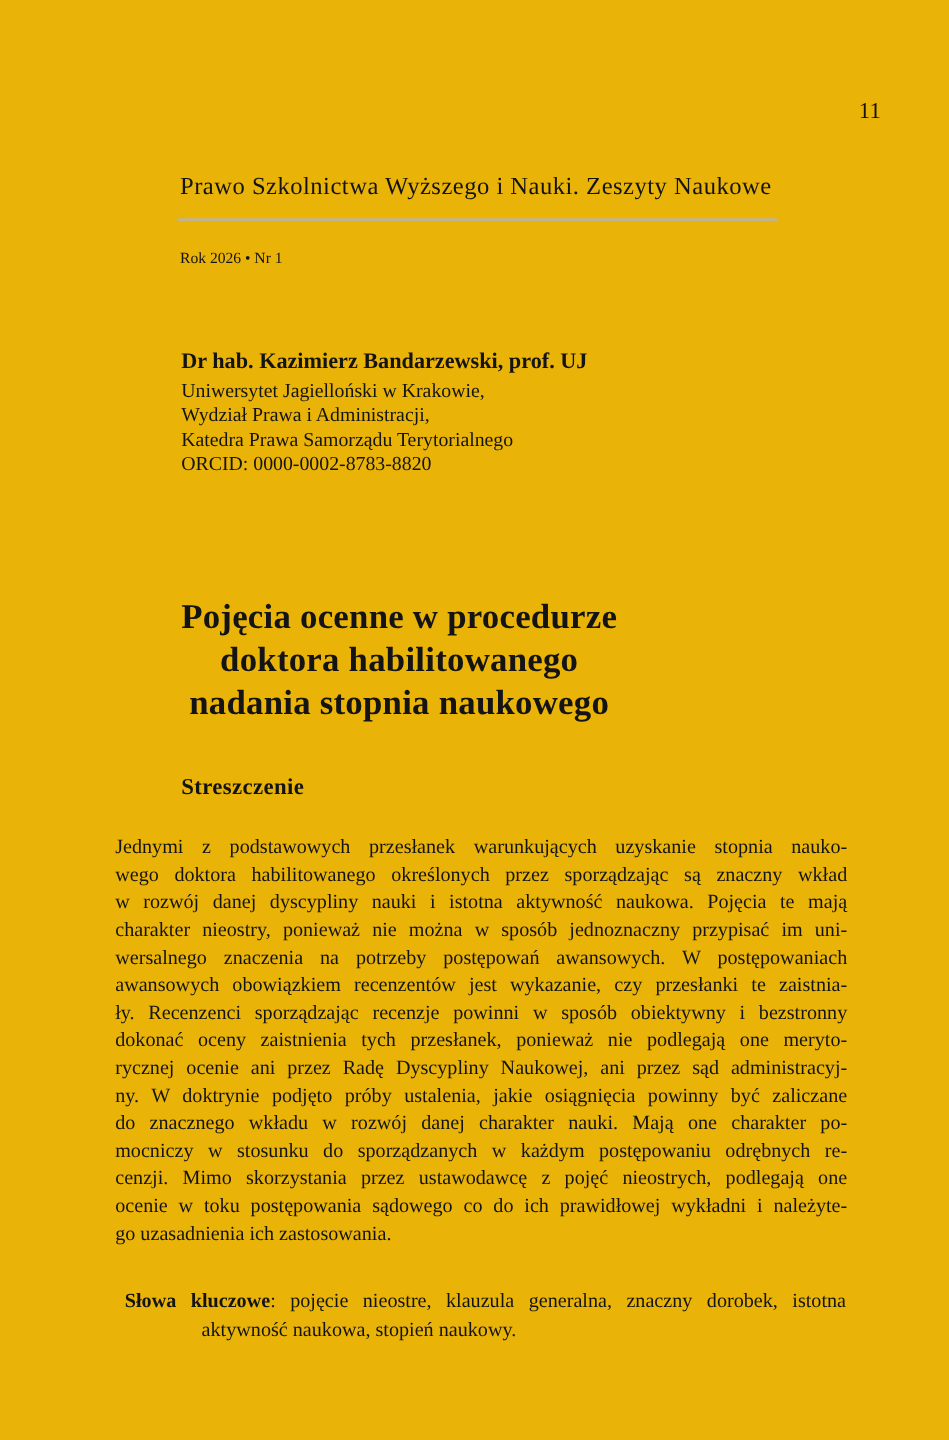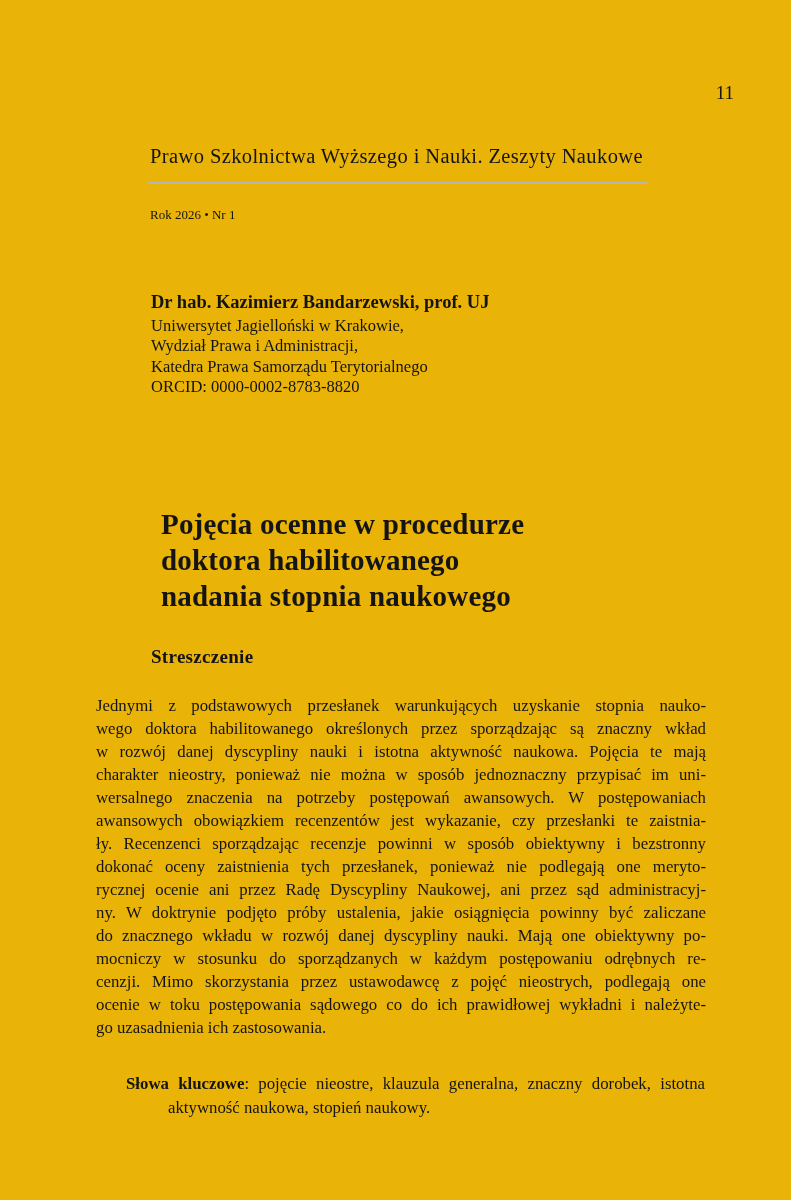--- a/index.html
+++ b/index.html
@@ -104,21 +104,20 @@
     position: absolute;
     top: 1072px;
     left: 104px;
     width: 601px;
     font-size: 16.8px;
   }
   .keywords .kw-line1 {
     line-height: 24px;
     text-align: justify;
     text-align-last: justify;
-    margin-left: 22px;
   }
   .keywords .kw-line1 .kw-label {
     font-weight: bold;
   }
   .keywords .kw-line2 {
     line-height: 24px;
     margin-left: 64px;
   }
 </style>
 </head>
@@ -135,40 +134,40 @@
   <div class="issue-info">Rok 2026 • Nr 1</div>
 
   <div class="author-block">
     <div class="author-name">Dr hab. Kazimierz Bandarzewski, prof. UJ</div>
     <div class="author-line">Uniwersytet Jagielloński w Krakowie,</div>
     <div class="author-line">Wydział Prawa i Administracji,</div>
     <div class="author-line">Katedra Prawa Samorządu Terytorialnego</div>
     <div class="author-line">ORCID: 0000-0002-8783-8820</div>
   </div>
 
-  <h1 class="article-title" style="margin:10px;">
+  <h1 class="article-title" style="margin:0;text-align:center;">
     <div>Pojęcia ocenne w procedurze</div>
     <div>doktora habilitowanego</div>
     <div>nadania stopnia naukowego</div>
   </h1>
 
   <div class="abstract-heading">Streszczenie</div>
 
   <div class="abstract">
     <div class="line">Jednymi z podstawowych przesłanek warunkujących uzyskanie stopnia nauko-</div>
     <div class="line">wego doktora habilitowanego określonych przez sporządzając są znaczny wkład</div>
     <div class="line">w rozwój danej dyscypliny nauki i istotna aktywność naukowa. Pojęcia te mają</div>
     <div class="line">charakter nieostry, ponieważ nie można w sposób jednoznaczny przypisać im uni-</div>
     <div class="line">wersalnego znaczenia na potrzeby postępowań awansowych. W postępowaniach</div>
     <div class="line">awansowych obowiązkiem recenzentów jest wykazanie, czy przesłanki te zaistnia-</div>
     <div class="line">ły. Recenzenci sporządzając recenzje powinni w sposób obiektywny i bezstronny</div>
     <div class="line">dokonać oceny zaistnienia tych przesłanek, ponieważ nie podlegają one meryto-</div>
     <div class="line">rycznej ocenie ani przez Radę Dyscypliny Naukowej, ani przez sąd administracyj-</div>
     <div class="line">ny. W doktrynie podjęto próby ustalenia, jakie osiągnięcia powinny być zaliczane</div>
-    <div class="line">do znacznego wkładu w rozwój danej dyscypliny nauki. Mają one obiektywny po-</div>
+    <div class="line">do znacznego wkładu w rozwój danej charakter nauki. Mają one charakter po-</div>
     <div class="line">mocniczy w stosunku do sporządzanych w każdym postępowaniu odrębnych re-</div>
     <div class="line">cenzji. Mimo skorzystania przez ustawodawcę z pojęć nieostrych, podlegają one</div>
     <div class="line">ocenie w toku postępowania sądowego co do ich prawidłowej wykładni i należyte-</div>
     <div class="line natural">go uzasadnienia ich zastosowania.</div>
   </div>
 
   <div class="keywords">
     <div class="kw-line1">
       <span class="kw-label">Słowa kluczowe</span><span>: pojęcie nieostre, klauzula generalna, znaczny dorobek, istotna</span>
     </div>

